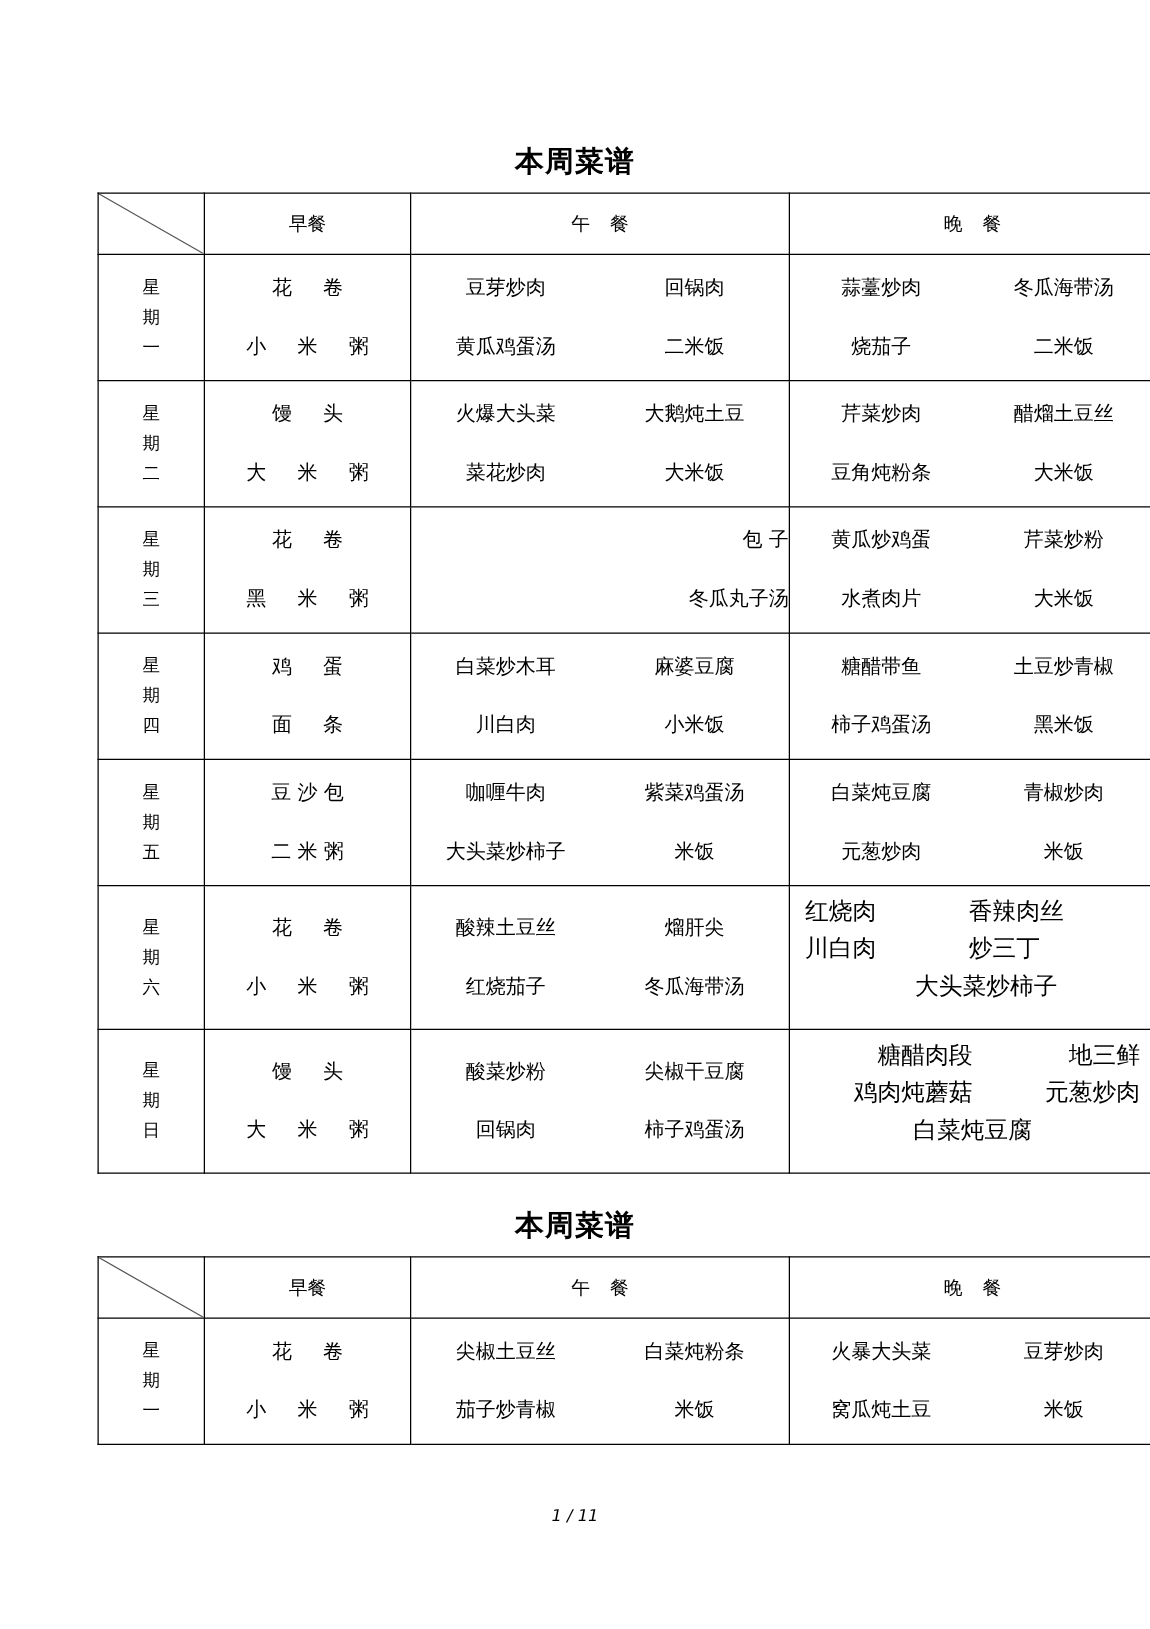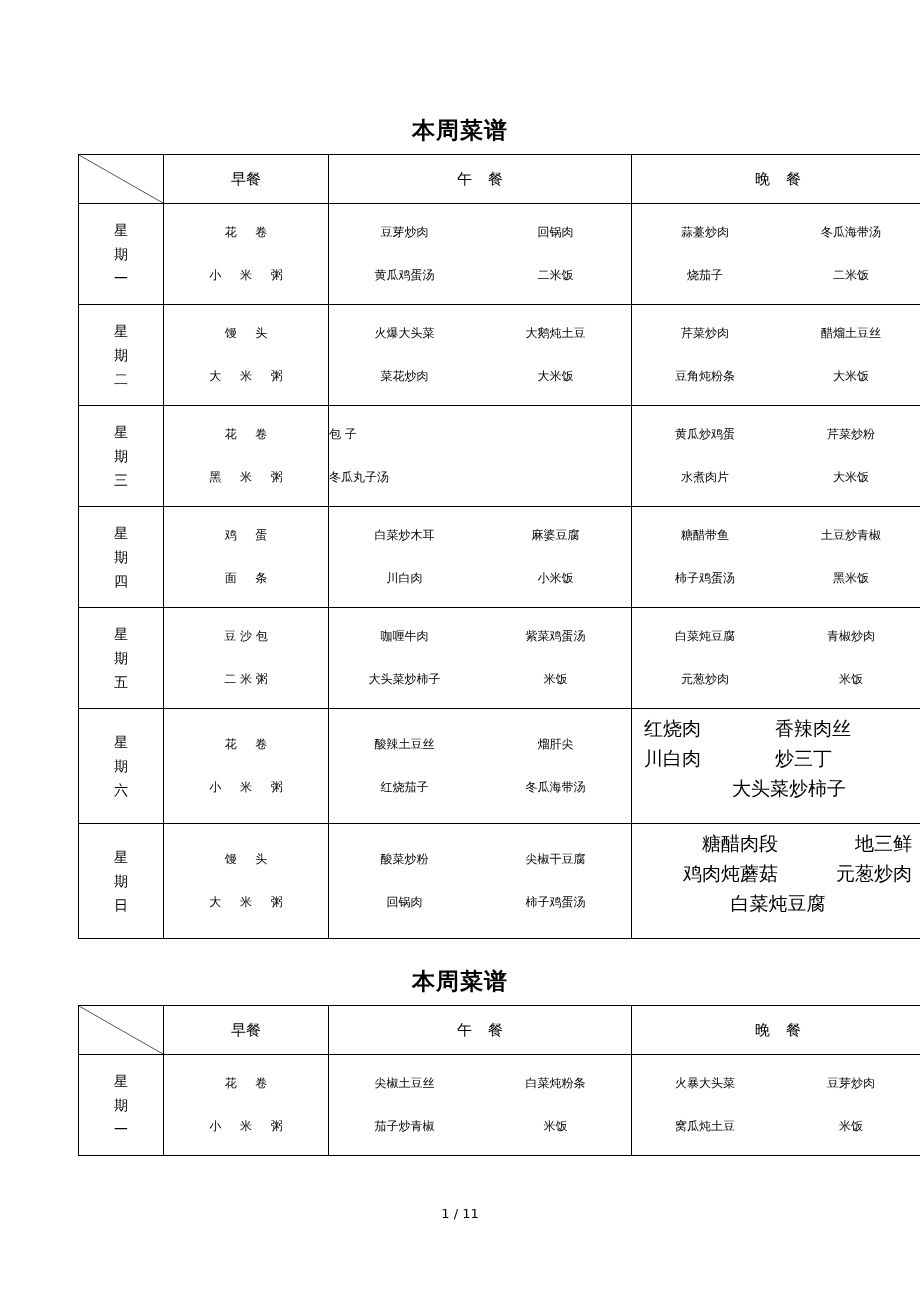--- a/index.html
+++ b/index.html
@@ -89,21 +89,21 @@
     text-align: center;
     font-size: 14px;
     line-height: 1.72;
     font-family: "DejaVu Serif", "Liberation Serif", serif;
     padding: 4px 0;
   }
   td.day-cell .ch { display: block; }
 
   
   td.meal-cell {
-    font-size: 12px;
+    font-size: 16px;
     font-family: "DejaVu Serif", "Liberation Serif", serif;
     padding: 9px 10px 9px 10px;
   }
   tr.body-row td { height: 100px; }
 
   .line {
     display: flex;
     width: 100%;
     box-sizing: border-box;
   }
@@ -111,21 +111,21 @@
 
   
   .line .slot {
     flex: 1 1 50%;
     text-align: center;
   }
 
   
   .spaced { letter-spacing: 0.62em; padding-left: 0.62em; }
 
-  .centered-single { text-align: left; width: 100%; }
+  .centered-single { text-align: right; width: 100%; }
 
   
   td.meal-cell.compact {
     font-size: 19px;
     padding: 7px 12px;
     vertical-align: top;
   }
   td.meal-cell.compact .line + .line { margin-top: 4px; }
   td.meal-cell.compact .line.center-line {
     justify-content: center;
@@ -141,20 +141,21 @@
   
   .page-footer {
     position: absolute;
     left: 0;
     top: 1206px;
     width: 920px;
     text-align: center;
     font-family: "DejaVu Sans", "Liberation Sans", sans-serif;
     font-size: 13px;
     color: #000;
+    font-style: italic;
   }
 </style>
 </head>
 <body>
 
 <div class="page">
 
   <div class="doc-title" id="title-block-1">本周菜谱</div>
 
   <table class="menu">

